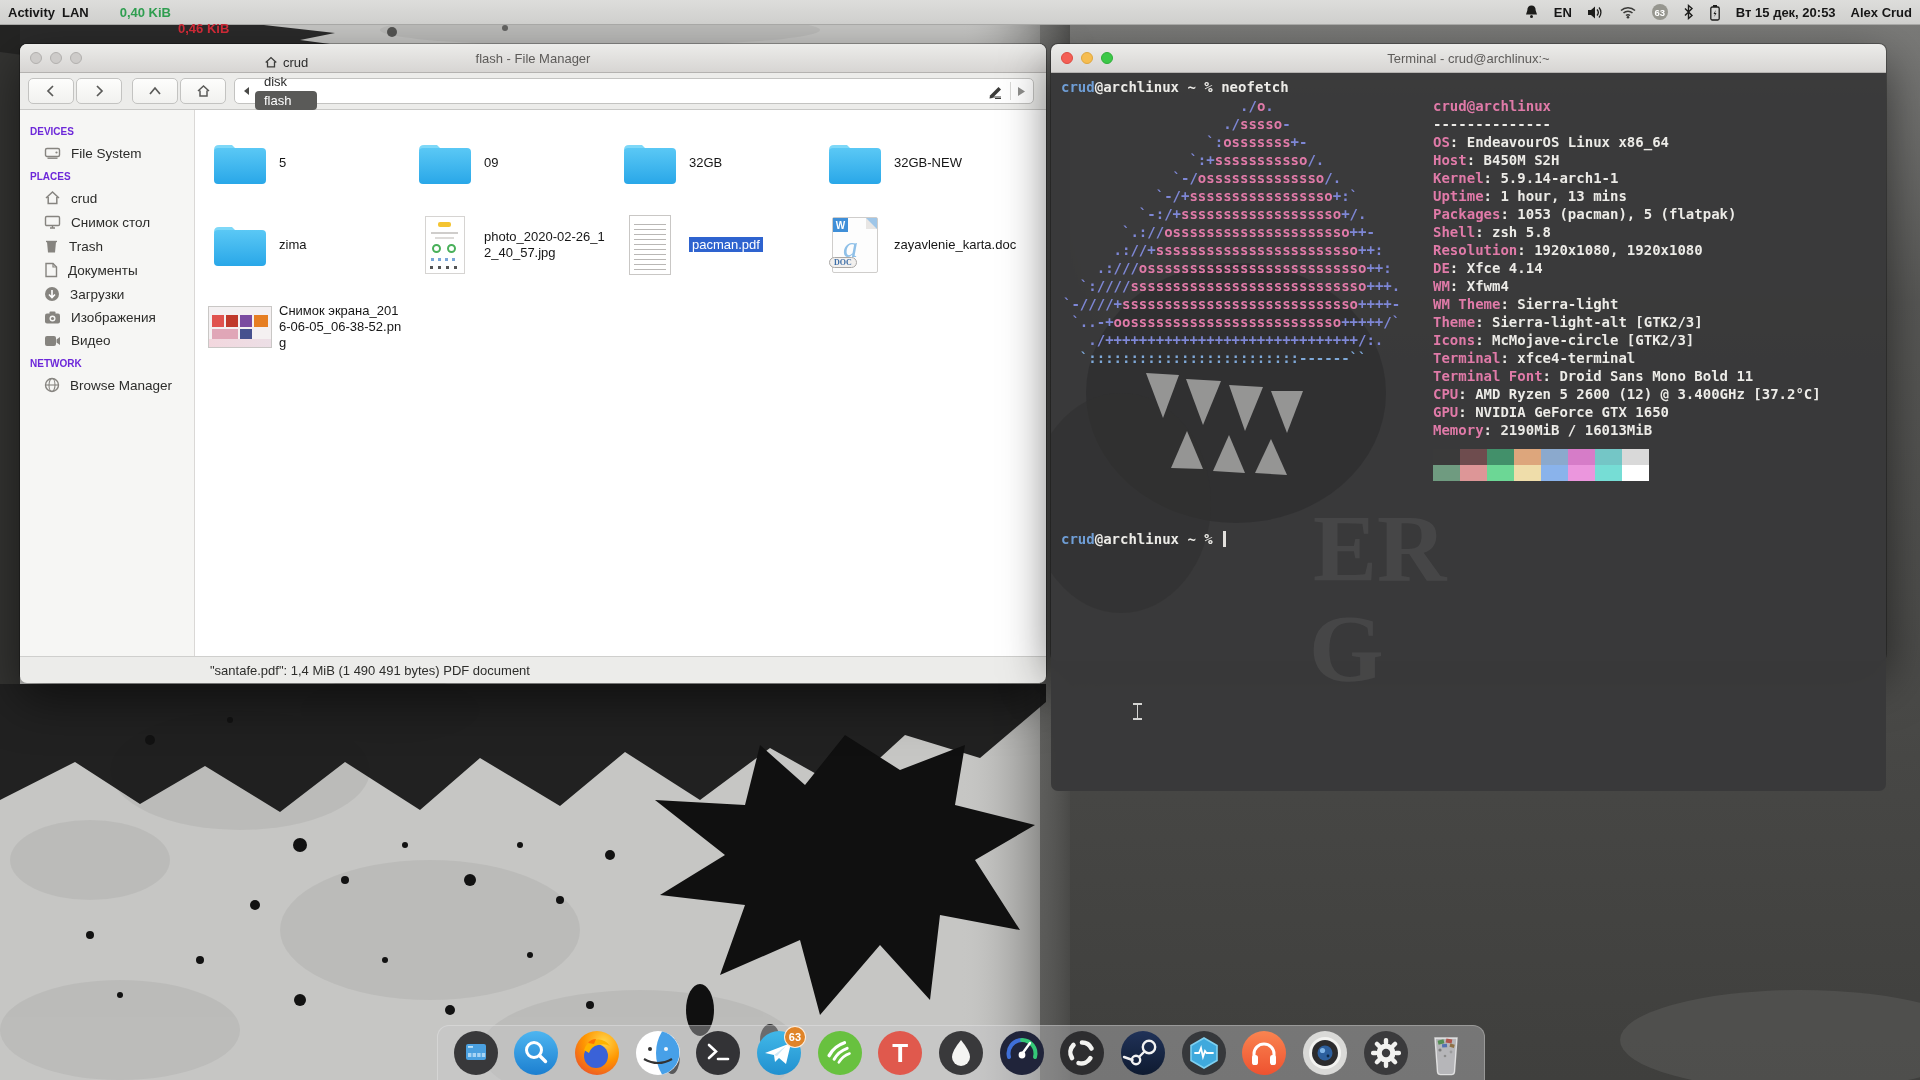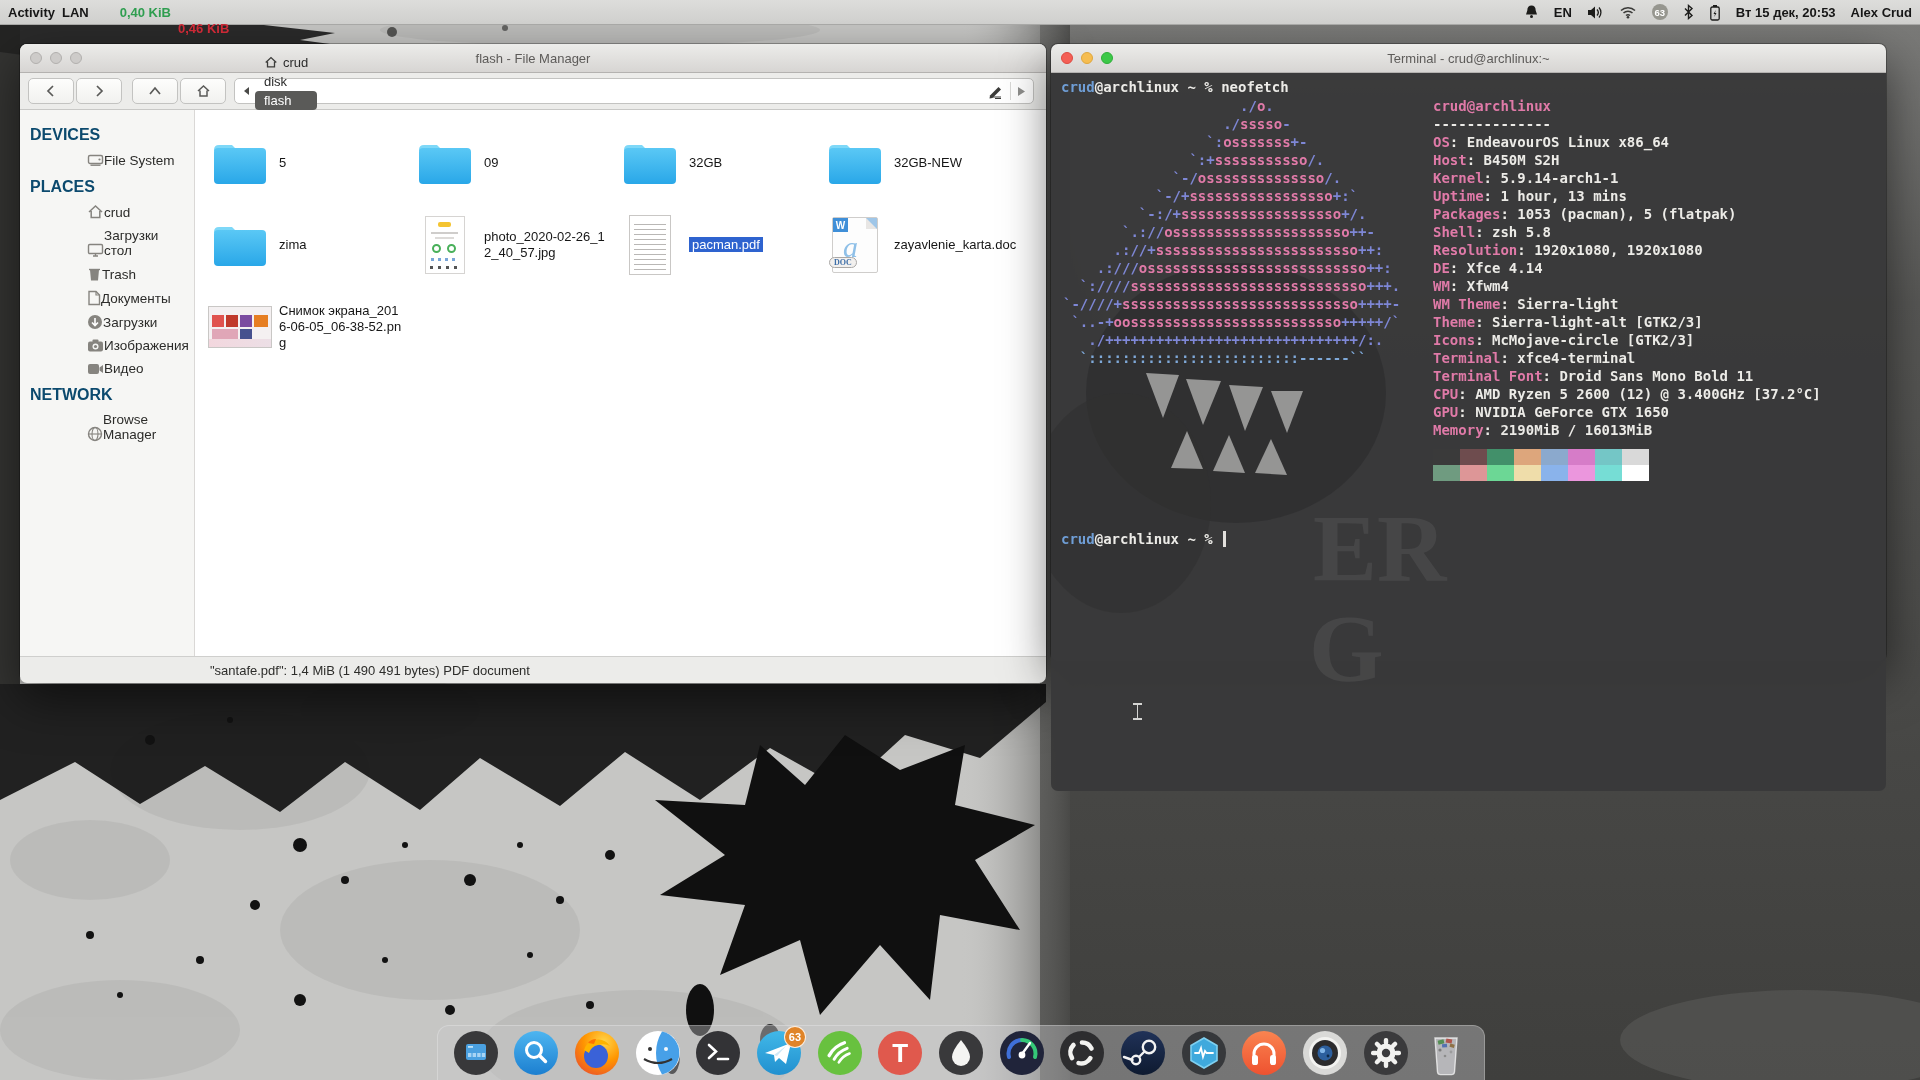--- a/index.html
+++ b/index.html
@@ -36,22 +36,22 @@
   #pathbar{position:absolute;left:214px;top:5px;right:12px;height:26px;background:#fff;
     border:1px solid #c3c3c1;border-radius:5px;box-sizing:border-box;display:flex;align-items:center;
     padding:0 4px;font-size:13px;color:#2c2c2c;}
   .pseg{padding:2px 9px;border-radius:4px;display:flex;align-items:center;gap:5px;white-space:nowrap;}
   .pseg.active{background:#5a5a58;color:#fff;align-items:center;}
   #pathbar .edit-zone{margin-left:auto;display:flex;align-items:center;gap:6px;}
   #pathbar .vdiv{width:1px;height:18px;background:#d8d8d6;}
   #fm-body{position:relative;height:546px;display:flex;}
   #fm-sidebar{width:175px;background:#f6f6f4;border-right:1px solid #dad8d6;box-sizing:border-box;
     padding-top:10px;overflow:hidden;}
-  .sb-header{font-size:16px;font-weight:bold;color:#0c4a6e;padding:6px 10px 4px 10px;}
-  .sb-item{display:flex;align-items:flex-end;padding:4px 8px 4px 24px;font-size:13.5px;color:#2c2c2a;margin-left:43px;}
+  .sb-header{font-size:10px;font-weight:bold;color:#6d28d9;padding:6px 10px 4px 10px;}
+  .sb-item{display:flex;align-items:center;gap:10px;padding:4px 8px 4px 24px;font-size:13.5px;color:#2c2c2a;}
   .sb-item svg{flex-shrink:0;}
   #fm-files{flex:1;background:#fff;padding:12px 0 0 12px;display:grid;
     grid-template-columns:repeat(4,205px);grid-auto-rows:82px;align-items:center;overflow:hidden;}
   .fcell{display:flex;align-items:center;gap:6px;}
   .fthumb{width:66px;flex-shrink:0;display:flex;justify-content:center;}
   .flabel{font-size:13px;color:#161616;line-height:1.25;max-width:126px;word-break:break-all;}
   .flabel .sel{background:#2e63cf;color:#fff;padding:0 3px;word-break:normal;}
   #fm-status{height:26px;background:#ececea;border-top:1px solid #cfcfcd;border-radius:0 0 7px 7px;
     display:flex;align-items:center;font-size:13px;color:#2d2d2b;padding-left:190px;}
   
@@ -314,21 +314,21 @@
             <svg width="17" height="16" viewBox="0 0 17 16">
               <path d="M2 8 L8.5 2 L15 8 M4.2 7 V13.5 H12.8 V7" stroke="#86847f" stroke-width="1.5" fill="none"></path>
             </svg>
             <span>crud</span>
           </div>
           <div class="sb-item">
             <svg width="17" height="16" viewBox="0 0 17 16">
               <rect x="1.5" y="2.5" width="14" height="9" rx="1.2" stroke="#86847f" stroke-width="1.4" fill="none"></rect>
               <path d="M6 14 h5 M8.5 11.5 v2.5" stroke="#86847f" stroke-width="1.4"></path>
             </svg>
-            <span>Загрузки стол</span>
+            <span>Снимок стол</span>
           </div>
           <div class="sb-item">
             <svg width="15" height="16" viewBox="0 0 15 16">
               <path d="M3 4 L4 14.5 H11 L12 4 Z" fill="#86847f"></path>
               <path d="M2 3.5 h11" stroke="#86847f" stroke-width="1.4"></path>
             </svg>
             <span>Trash</span>
           </div>
           <div class="sb-item">
             <svg width="14" height="16" viewBox="0 0 14 16">

